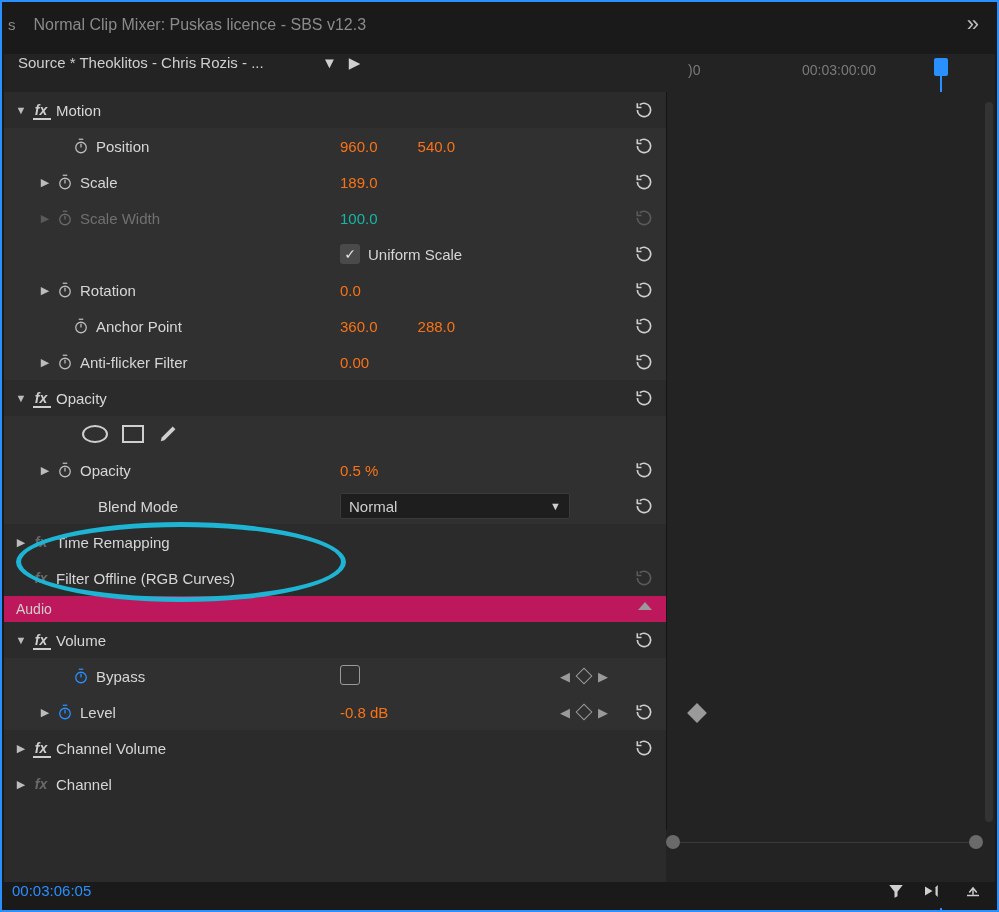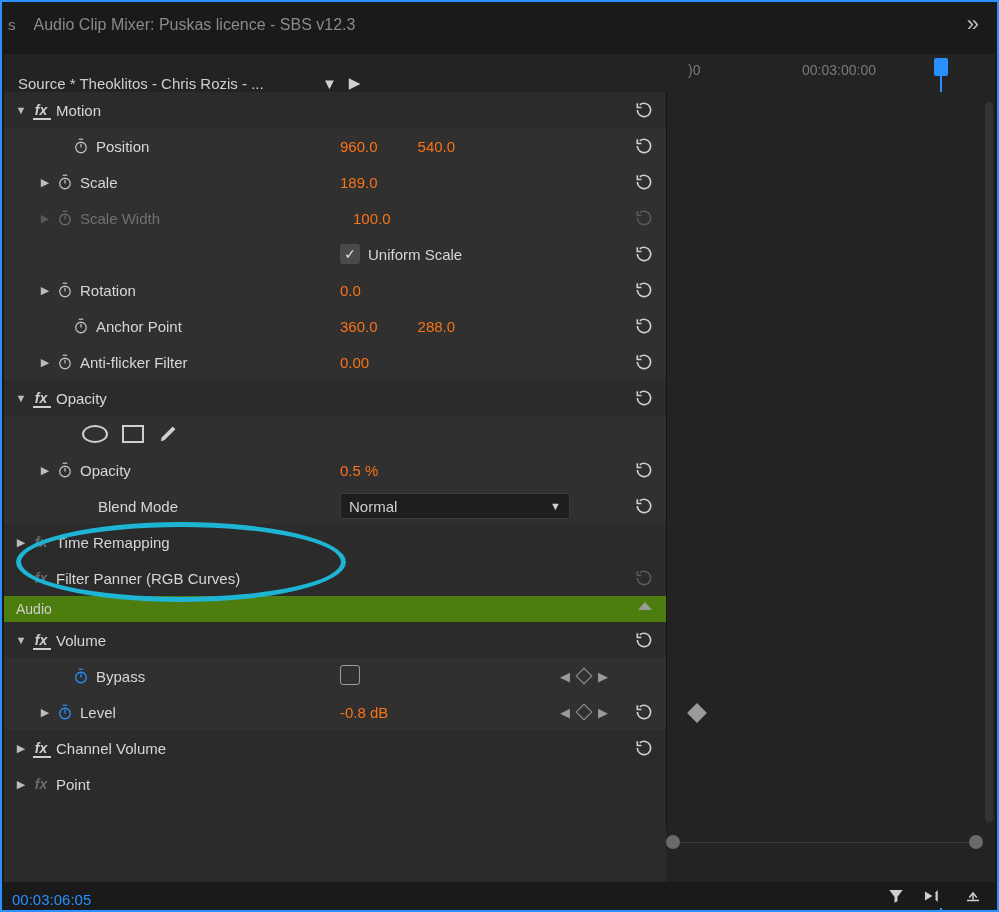--- a/index.html
+++ b/index.html
@@ -49,21 +49,21 @@
   .panel {
     position: absolute;
     top: 52px;
     left: 2px;
     right: 2px;
     bottom: 28px;
     background: #232323;
   }
   .source-row {
     display: flex;
-    align-items: flex-end;
+    align-items: flex-start;
     height: 38px;
     font-size: 15px;
     color: #cfcfcf;
     background: #232323;
   }
   .source-left { padding: 0 8px 0 14px; white-space: nowrap; overflow: hidden; text-overflow: ellipsis; }
   .src-chev { color: #cfcfcf; padding: 0 6px; }
   .seq-name { color: #2a8fff; flex: 0 0 auto; padding-right: 10px; white-space: nowrap; }
   .play-icon { color: #cfcfcf; padding: 0 6px; }
   .timeline-head {
@@ -132,21 +132,21 @@
     width: 18px; height: 18px;
     margin: 0 6px 0 2px;
     display: inline-flex; align-items: center; justify-content: center;
   }
   .stopwatch svg { display: block; }
   .indent2 { width: 58px; }
   .value-cell {
     position: absolute; left: 336px;
     color: #f97316;
   }
-  .value-cell.dim { color: #f97316; margin-left: 13px; }
+  .value-cell.dim { color: #14b8a6; }
   .value-cell .v2 { display:inline-block; margin-left: 40px; }
   .reset-btn {
     position: absolute; right: 10px; top: 6px;
     width: 24px; height: 24px;
     color: #cfcfcf;
     display:flex; align-items:center; justify-content:center;
   }
   .reset-btn.dim { color: #5a5a5a; }
   .reset-svg { width: 20px; height: 20px; }
   .checkbox {
@@ -186,21 +186,21 @@
     color: #9a9a9a;
   }
   .kf-tri { font-size: 13px; }
   .kf-diamond {
     width: 12px; height: 12px; transform: rotate(45deg);
     background: #9a9a9a;
   }
   .kf-diamond.outline { background: transparent; border: 1.5px solid #9a9a9a; }
   .section-divider {
     height: 26px;
-    background: #4d7c0f;
+    background: #be185d;
     color: #cfcfcf;
     display:flex; align-items:center;
     padding-left: 12px;
     font-size: 14px;
     position: relative;
   }
   .section-collapse {
     position:absolute; right: 14px; top: 6px;
     width: 0; height: 0;
     border-left: 7px solid transparent;
@@ -228,21 +228,21 @@
     right: 2px; top: 48px; bottom: 60px;
     width: 8px;
     background: #333;
     border-radius: 4px;
   }
   .footer {
     position: absolute;
     left: 2px; right: 2px; bottom: 2px;
     height: 26px;
     background: #1a1a1a;
-    display:flex; align-items:flex-end;
+    display:flex; align-items:flex-start;
   }
   .footer-tc { color: #2a8fff; padding-left: 8px; font-size: 15px; }
   .footer-icons {
     margin-left:auto;
     display:flex; gap:18px;
     padding-right: 12px;
     color: #cfcfcf;
     align-items:center;
   }
   .timeline-scrollbar {
@@ -269,21 +269,21 @@
   }
   .sw-blue circle, .sw-blue path, .sw-blue line { stroke: #2a8fff; }
   .sw-grey circle, .sw-grey path, .sw-grey line { stroke: #bcbcbc; }
   .sw-dim circle, .sw-dim path, .sw-dim line { stroke: #6a6a6a; }
 </style>
 </head>
 <body>
 
 <div class="tabbar">
   <div style="color:#8a8a8a; padding-left:6px;">s</div>
-  <div class="tab">Audio Clip Mixer: Puskas licence - SBS v12.3</div>
+  <div class="tab">Normal Clip Mixer: Puskas licence - SBS v12.3</div>
   <div class="tab-overflow">»</div>
 </div>
 
 <div class="panel">
 
   <div class="source-row">
     <div class="source-left" style="width:312px;">Source * Theoklitos - Chris Rozis - ...</div>
     <div class="src-chev">▼</div>
     <div class="play-icon">▶</div>
 
@@ -500,21 +500,21 @@
 
     <div class="row header">
       <span class="disclose">▶</span>
       <span class="fx-badge dim">fx</span>
       <span class="label">Time Remapping</span>
     </div>
 
     <div class="row header">
       <span class="disclose" style="visibility:hidden;">▶</span>
       <span class="fx-badge dim">fx</span>
-      <span class="label">Filter Panner (RGB Curves)</span>
+      <span class="label">Filter Offline (RGB Curves)</span>
       <span class="reset-btn dim">
           <svg class="reset-svg" viewBox="0 0 24 24" fill="none" stroke="currentColor" stroke-width="2">
             <path d="M4 12a8 8 0 1 0 3-6.3"></path>
             <path d="M4 4v5h5"></path>
           </svg>
         </span>
     </div>
 
     <div class="section-divider">
       <span>Audio</span>
@@ -585,21 +585,21 @@
           <svg class="reset-svg" viewBox="0 0 24 24" fill="none" stroke="currentColor" stroke-width="2">
             <path d="M4 12a8 8 0 1 0 3-6.3"></path>
             <path d="M4 4v5h5"></path>
           </svg>
         </span>
     </div>
 
     <div class="row header">
       <span class="disclose">▶</span>
       <span class="fx-badge dim">fx</span>
-      <span class="label">Point</span>
+      <span class="label">Channel</span>
     </div>
 
   </div>
 
   <div class="timeline-rows">
 
     <div class="kf-dot" style="left:24px; top:614px;"></div>
 
     <div class="timeline-scrollbar">
       <div class="scroll-track-line" style="left:8px; right:8px;"></div>

